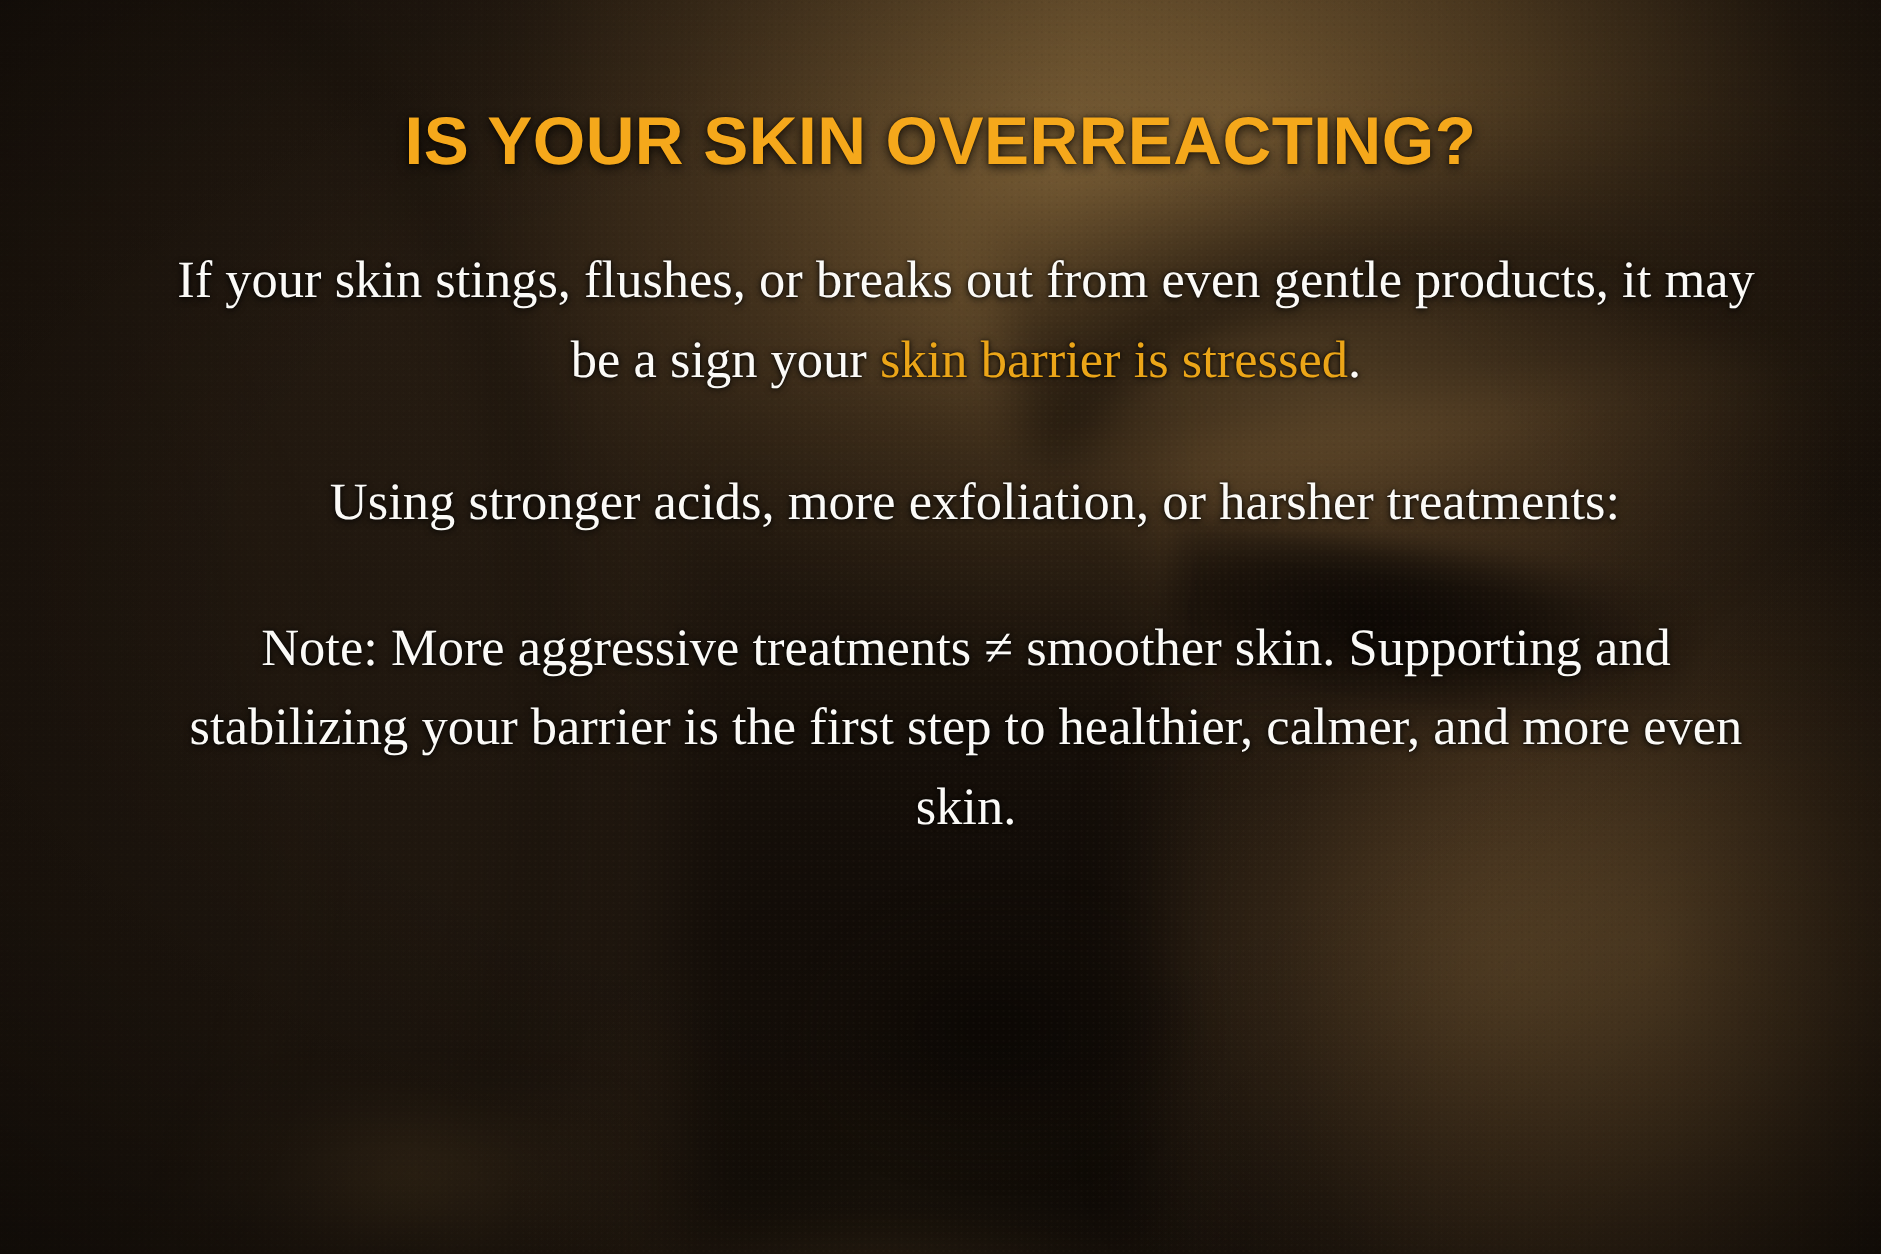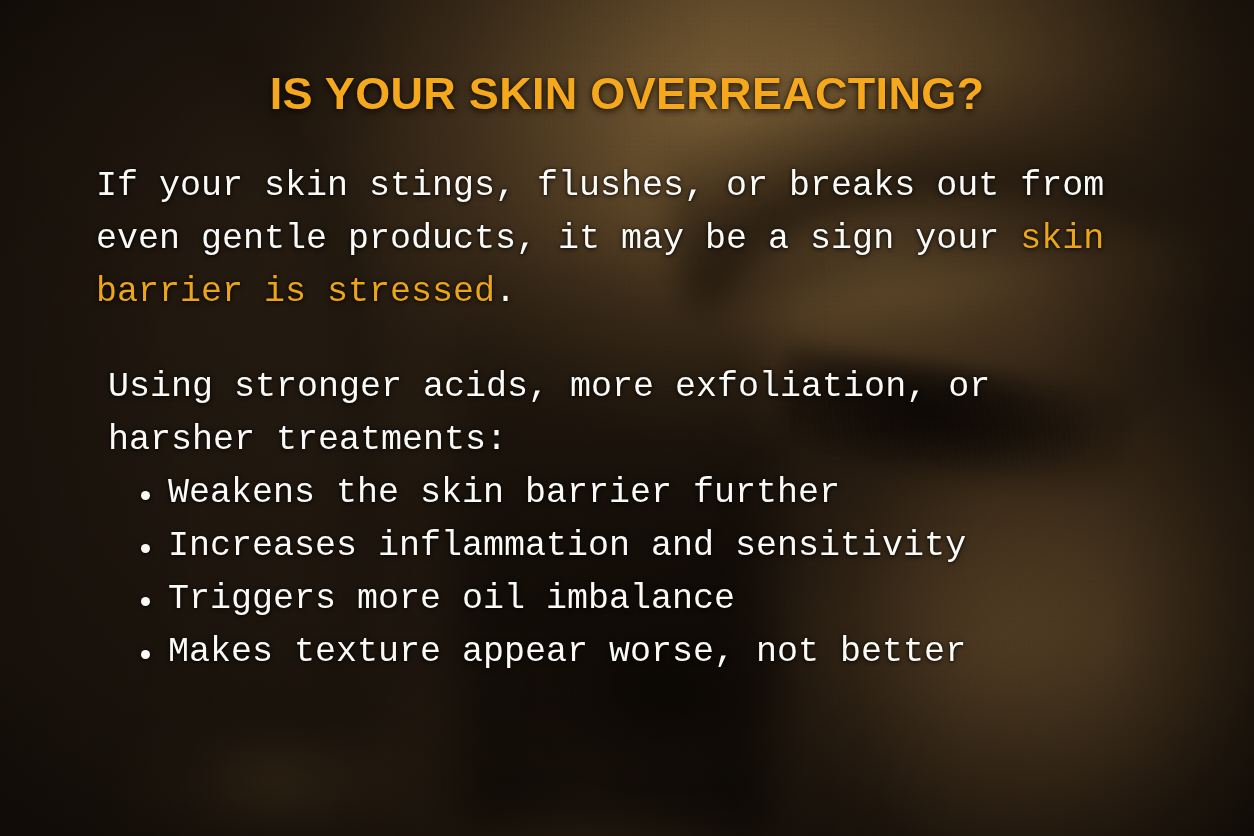--- a/index.html
+++ b/index.html
@@ -264,29 +264,30 @@
     font-weight: bold;
     font-size: 45px;
     letter-spacing: 0.3px;
     color: #F5A81B;
     text-shadow: 0 2px 7px rgba(0,0,0,0.75), 0 0 2px rgba(0,0,0,0.5);
     white-space: nowrap;
   }
 
   .body-block {
     position: absolute;
-    left: 96px;
+    left: 114px;
     top: 160px;
     width: 1060px;
-    font-family: Liberation Mono, monospace;
+    font-family: Liberation Serif, serif;
     font-weight: 300;
     font-size: 35px;
     line-height: 53px;
     color: #FBFAF7;
     text-shadow: 0 1px 5px rgba(0,0,0,0.82), 0 0 2px rgba(0,0,0,0.6);
+    text-align: center;
   }
 
   .para {
     margin: 0;
   }
   .para.intro { margin-bottom: 42px; }
   .para.lead  { margin-bottom: 0; margin-left: 12px; }
 
   .hl {
     color: #EBA518;
@@ -344,23 +345,18 @@
   <div class="content">
 
     <div class="headline">IS YOUR SKIN OVERREACTING?</div>
 
     <div class="body-block">
 
       <p class="para intro"><span>If your skin stings, flushes, or breaks out from even gentle products, it may be a sign your </span><span class="hl">skin barrier is stressed</span><span>.</span></p>
 
       <p class="para lead">Using stronger acids, more exfoliation, or harsher treatments:</p>
 
-      <ul class="bullets">
-        <li>Weakens the skin barrier further</li>
-        <li>Increases inflammation and sensitivity</li>
-        <li>Triggers more oil imbalance</li>
-        <li>Makes texture appear worse, not better</li>
-      </ul>
-
+
+      <p class="para note">Note: More aggressive treatments ≠ smoother skin. Supporting and stabilizing your barrier is the first step to healthier, calmer, and more even skin.</p>
 
     </div>
   </div>
 </div>
 
 </body></html>

